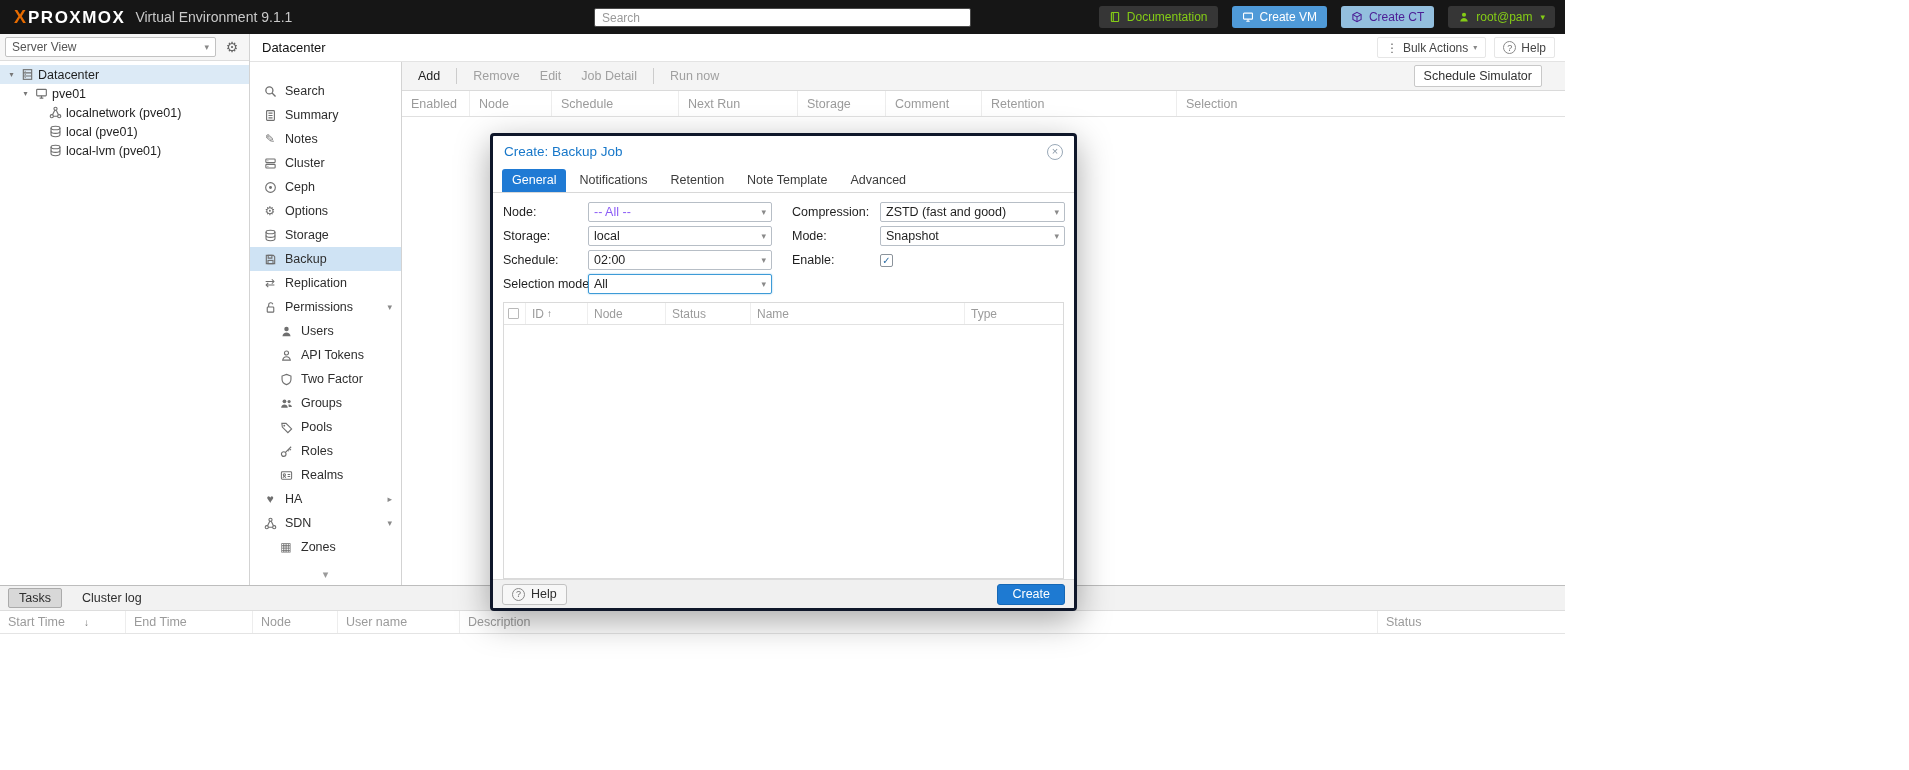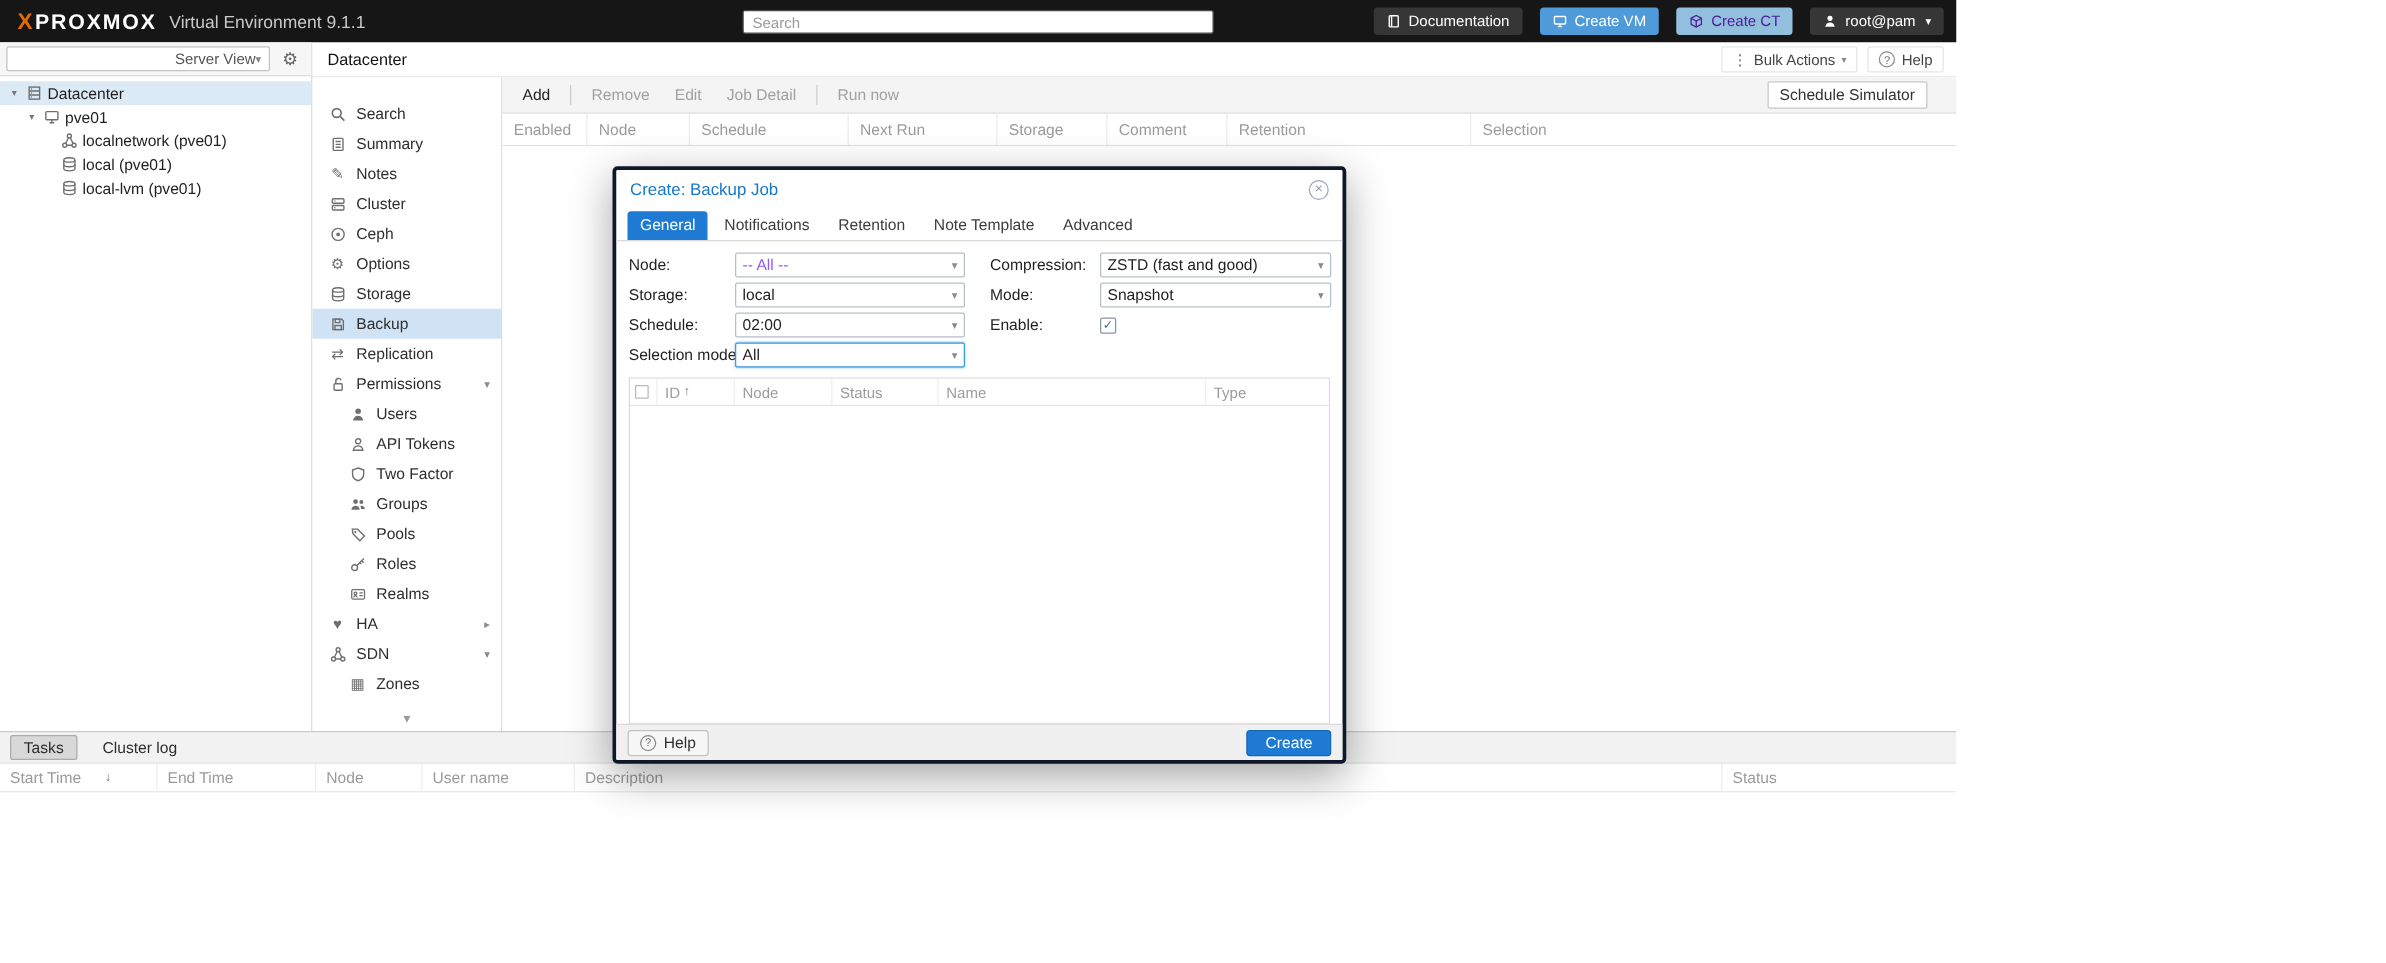--- a/index.html
+++ b/index.html
@@ -9,30 +9,30 @@
   
   .topbar{position:absolute;left:0;top:0;width:1565px;height:34px;background:#161616;display:flex;align-items:center}
   .logo{display:flex;align-items:center;margin-left:14px;gap:2px}
   .logo-mark{color:#e66b00;font-weight:bold;font-size:18px;line-height:1}
   .logo-text{color:#fff;font-weight:bold;font-size:17px;letter-spacing:1.5px;line-height:1}
   .version{color:#c9c9c9;font-size:14px;margin-left:10px}
   .hsearch{position:absolute;left:594px;top:8px;width:377px;height:19px;border:1px solid #4a4a4a;background:#fff;border-radius:2px;padding:0 7px;font-size:12px;font-family:"Liberation Sans",sans-serif;color:#333}
   .hsearch::placeholder{color:#9a9a9a}
   .hbtns{position:absolute;right:10px;top:0;height:34px;display:flex;align-items:center;gap:14px}
   .hbtn{display:flex;align-items:center;gap:6px;height:22px;padding:0 10px;border-radius:3px;font-size:12px;cursor:pointer;white-space:nowrap}
-  .hbtn.dark{background:#363636;color:#ffffff}
+  .hbtn.dark{background:#363636;color:#84cc16}
   .hbtn.blue{background:#4f9ad8;color:#fff}
   .hbtn.lightblue{background:#93bfde;color:#4c1d95}
   .hbtn .hicon{display:inline-flex;align-items:center}
   .hcaret{font-size:9px;margin-left:2px}
 
   
   .tree-panel{position:absolute;left:0;top:34px;width:250px;height:551px;background:#fff;border-right:1px solid #d3d3d3}
   .view-row{height:27px;display:flex;align-items:center;gap:4px;padding:0 5px;background:#f6f6f6;border-bottom:1px solid #dddddd}
-  .view-select{flex:1;height:20px;border:1px solid #c2c2c2;background:#fff;border-radius:2px;display:flex;align-items:center;justify-content:flex-end;padding:0 6px;font-size:12px;color:#555;cursor:pointer}
+  .view-select{flex:1;height:20px;border:1px solid #c2c2c2;background:#fff;border-radius:2px;display:flex;align-items:center;justify-content:space-between;padding:0 6px;font-size:12px;color:#555;cursor:pointer}
   .view-caret{color:#888;font-size:9px}
   .gear-btn{width:24px;height:20px;display:flex;align-items:center;justify-content:center;color:#666;font-size:14px;cursor:pointer}
   .tree{padding-top:4px}
   .tree-row{height:19px;display:flex;align-items:center;gap:4px;font-size:12.5px;color:#1f1f1f;cursor:pointer;white-space:nowrap}
   .tree-row.selected{background:#dceaf6}
   .t-exp{width:11px;font-size:8px;color:#777;display:inline-flex;justify-content:center}
   .ticon{display:inline-flex;color:#6f6f6f}
   .pad0{padding-left:6px}.pad1{padding-left:20px}.pad2{padding-left:34px}
 
   

